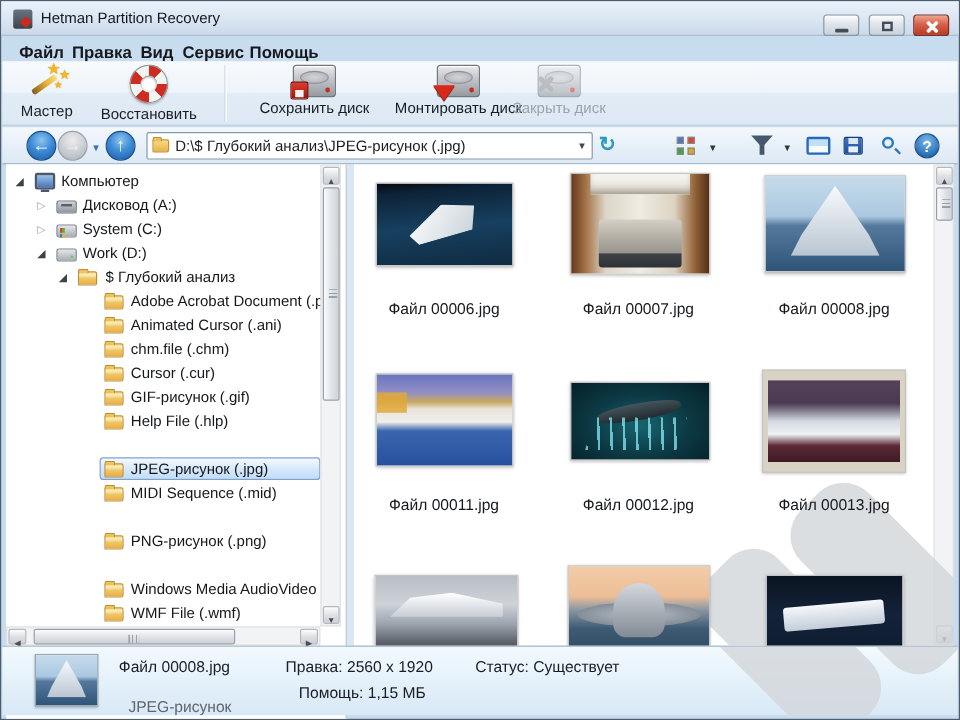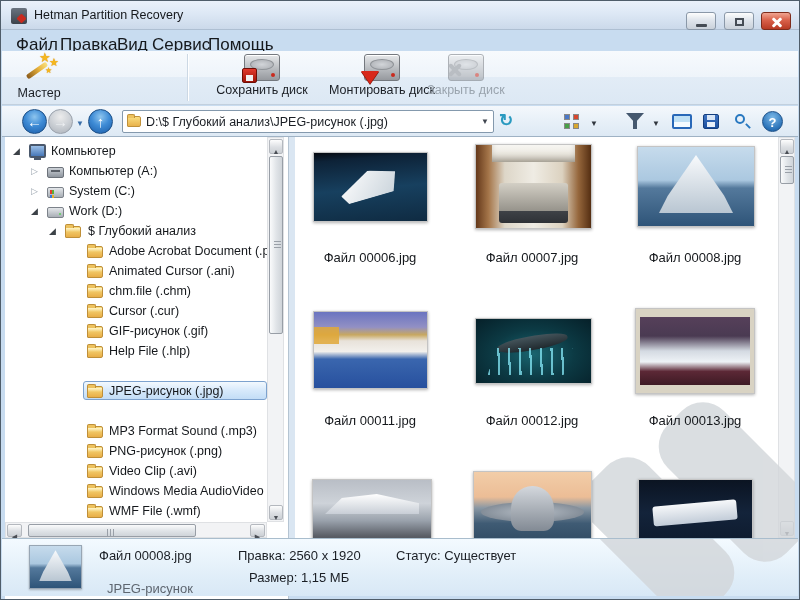--- a/index.html
+++ b/index.html
@@ -22,21 +22,21 @@
   .winbtn { position:absolute; top:11px; width:30px; height:18px; border:1px solid #8a98a8;
     border-radius:3px; background:linear-gradient(180deg,#fdfdfd,#dfe5ec 45%,#c9d1da); }
   .winbtn.min { left:685px; } .winbtn.max { left:723px; }
   .winbtn.close { left:760px; background:linear-gradient(180deg,#f0a491,#d9614a 45%,#b83a24); border-color:#7e2c1c; }
   .glyph-min { position:absolute; left:9px; top:11px; width:11px; height:3px; background:#454c55; border-radius:1px; }
   .glyph-max { position:absolute; left:10px; top:5px; width:9px; height:8px; border:2px solid #454c55; }
   .glyph-close-a,.glyph-close-b { position:absolute; left:9px; top:7.5px; width:12px; height:3px; background:#fff; border-radius:1px; }
   .glyph-close-a { transform:rotate(45deg);} .glyph-close-b { transform:rotate(-45deg);}
   
   .menubar { position:absolute; top:29px; left:0; right:0; height:21px; }
-  .menu-item { position:absolute; top:3px; font-size:17px; color:#15181c; padding:2px 4px; cursor:default; }
+  .menu-item { position:absolute; top:3px; font-size:14px; color:#15181c; padding:2px 4px; cursor:default;font-weight:bold; }
   
   .toolbar { position:absolute; top:50px; left:1px; right:1px; height:54px;
     background:linear-gradient(180deg,#f7fafd 0%,#eef4fa 49%,#e2ecf6 50%,#dce8f4 100%);
     border-bottom:1px solid #c2d0de; }
   .tb-sep { position:absolute; top:3px; bottom:3px; width:1px; background:#ffffff; box-shadow:-1px 0 0 #ccd8e4; }
   .tb-btn { position:absolute; top:3px; height:48px; display:flex; flex-direction:column; align-items:center; justify-content:flex-start; }
   .tb-label { font-size:12.5px; color:#1a1e24; margin-top:2px; white-space:nowrap; }
   .tb-btn.disabled .tb-label { color:#9aa4ae; }
   
   .icon-wand { position:relative; width:36px; height:30px; }
@@ -237,20 +237,24 @@
   <div class="toolbar">
     <div class="tb-btn" style="left:6px; width:62px">
       <div class="icon-wand">
           <span class="rod"></span>
           <span class="s1">★</span>
           <span class="s2">★</span>
           <span class="s3">★</span>
         </div>
       <div class="tb-label">Мастер</div>
     </div>
+    <div class="tb-btn" style="left:72px; width:100px">
+      <div class="icon-buoy"></div>
+      <div class="tb-label">Восстановить</div>
+    </div>
     <div class="tb-sep" style="left:186px"></div>
     <div class="tb-btn" style="left:212px; width:96px">
       <div class="icon-hdd">
           <span class="ov-floppy"></span>
         </div>
       <div class="tb-label">Сохранить диск</div>
     </div>
     <div class="tb-btn" style="left:316px; width:128px">
       <div class="icon-hdd">
           <span class="ov-arrow"></span>
@@ -297,21 +301,21 @@
       <div class="sel-bg" style="top:244px"></div>
 
       <div class="trow" style="top:4px">
           <span class="exp open" style="left:8px"></span>
           <span class="ticon i-computer" style="left:24px"></span>
           <span class="tlabel" style="left:46px">Компьютер</span>
         </div>
       <div class="trow" style="top:24px">
           <span class="exp closed" style="left:26px"></span>
           <span class="ticon i-floppydrv" style="left:42px"></span>
-          <span class="tlabel" style="left:64px">Компьютер (A:)</span>
+          <span class="tlabel" style="left:64px">Дисковод (A:)</span>
         </div>
       <div class="trow" style="top:44px">
           <span class="exp closed" style="left:26px"></span>
           <span class="ticon i-sysdrive" style="left:42px"></span>
           <span class="tlabel" style="left:64px">System (C:)</span>
         </div>
       <div class="trow" style="top:64px">
           <span class="exp open" style="left:26px"></span>
           <span class="ticon i-drive" style="left:42px"></span>
           <span class="tlabel" style="left:64px">Work (D:)</span>
@@ -342,31 +346,27 @@
           <span class="tlabel" style="left:104px">GIF-рисунок (.gif)</span>
         </div>
       <div class="trow" style="top:204px">
           <span class="ticon i-folder" style="left:82px"></span>
           <span class="tlabel" style="left:104px">Help File (.hlp)</span>
         </div>
       <div class="trow" style="top:244px">
           <span class="ticon i-folder" style="left:82px"></span>
           <span class="tlabel" style="left:104px">JPEG-рисунок (.jpg)</span>
         </div>
-      <div class="trow" style="top:284px">
-          <span class="ticon i-folder" style="left:82px"></span>
-          <span class="tlabel" style="left:104px">MP3 Format Sound (.mp3)</span>
+      <div class="trow" style="top:264px">
+          <span class="ticon i-folder" style="left:82px"></span>
+          <span class="tlabel" style="left:104px">MIDI Sequence (.mid)</span>
         </div>
       <div class="trow" style="top:304px">
           <span class="ticon i-folder" style="left:82px"></span>
           <span class="tlabel" style="left:104px">PNG-рисунок (.png)</span>
-        </div>
-      <div class="trow" style="top:324px">
-          <span class="ticon i-folder" style="left:82px"></span>
-          <span class="tlabel" style="left:104px">Video Clip (.avi)</span>
         </div>
       <div class="trow" style="top:344px">
           <span class="ticon i-folder" style="left:82px"></span>
           <span class="tlabel" style="left:104px">Windows Media AudioVideo fil</span>
         </div>
       <div class="trow" style="top:364px">
           <span class="ticon i-folder" style="left:82px"></span>
           <span class="tlabel" style="left:104px">WMF File (.wmf)</span>
         </div>
 
@@ -427,18 +427,18 @@
     <div class="wm" style="left:596px; top:-122px">
         <i class="a"></i>
         <i class="b"></i>
       </div>
     <div class="sb-thumbimg">
       <div class="art-00008" style="position:absolute; inset:0"></div>
     </div>
     <span class="st-text" style="left:97px; top:9px">Файл 00008.jpg</span>
     <span class="st-text st-gray" style="left:105px; top:42px">JPEG-рисунок</span>
     <span class="st-text" style="left:236px; top:9px"><span>Правка:</span>&nbsp;<span>2560 x 1920</span></span>
-    <span class="st-text" style="left:247px; top:31px"><span>Размер:</span>&nbsp;<span>1,15 МБ</span></span>
+    <span class="st-text" style="left:247px; top:31px"><span>Помощь:</span>&nbsp;<span>1,15 МБ</span></span>
     <span class="st-text" style="left:394px; top:9px"><span>Статус:</span>&nbsp;<span>Существует</span></span>
   </div>
 
   <div class="frame-bottom"></div>
 </div>
 
 </body></html>

